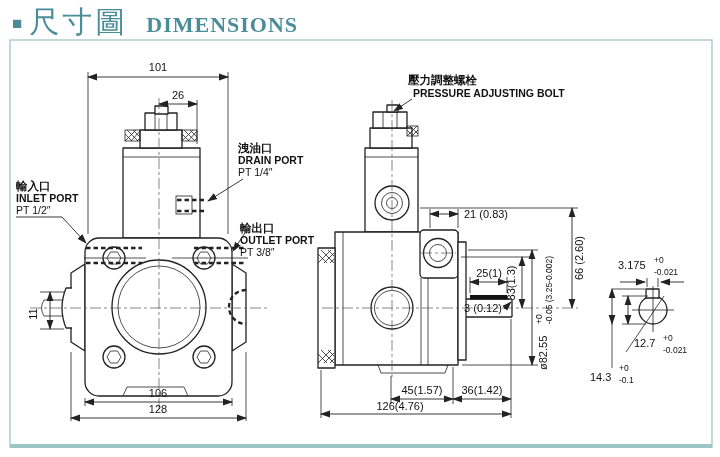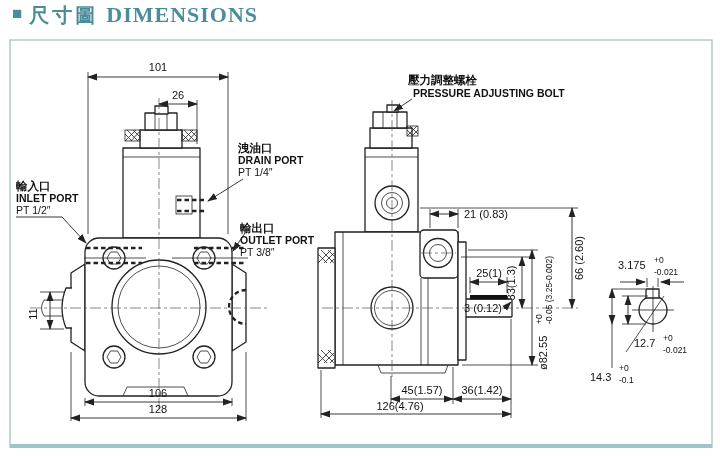--- a/index.html
+++ b/index.html
@@ -1,21 +1,21 @@
 <!DOCTYPE html>
 <html><head>
 <meta charset="utf-8">
 <style>
   html,body{margin:0;padding:0;background:#fff;}
   #stage{position:relative;width:720px;height:457px;background:#fff;overflow:hidden;
          font-family:"Liberation Sans","DejaVu Sans",sans-serif;}
   #hdr{position:absolute;left:12px;top:2px;display:flex;align-items:baseline;color:#4a8d99;}
   #hdr .bullet{font-size:17px;margin-right:7px;transform:translateY(-3px);}
-  #hdr .zh{font-size:20px;font-weight:700;letter-spacing:3px;}
-  #hdr .en{font-size:22px;font-family:"Liberation Serif","DejaVu Serif",serif;letter-spacing:1px;margin-left:8px;}
+  #hdr .zh{font-size:30px;font-weight:400;letter-spacing:3px;}
+  #hdr .en{font-size:22px;font-family:"Liberation Serif","DejaVu Serif",serif;letter-spacing:1px;margin-left:18px;}
   svg{position:absolute;left:0;top:0;}
   .ol{fill:none;stroke:#222;stroke-width:1.3;stroke-linejoin:round;}
   .olf{fill:#fff;stroke:#222;stroke-width:1.3;stroke-linejoin:round;}
   .thin{fill:none;stroke:#222;stroke-width:0.8;}
   .cl{fill:none;stroke:#555;stroke-width:0.7;stroke-dasharray:11 3 3 3;}
   .hid{fill:none;stroke:#222;stroke-width:2.3;stroke-dasharray:4.5 3;}
   .dim{fill:none;stroke:#222;stroke-width:0.9;}
   .ext{fill:none;stroke:#222;stroke-width:0.8;}
   .hatch{fill:none;stroke:#222;stroke-width:0.8;}
   text{fill:#111;}

